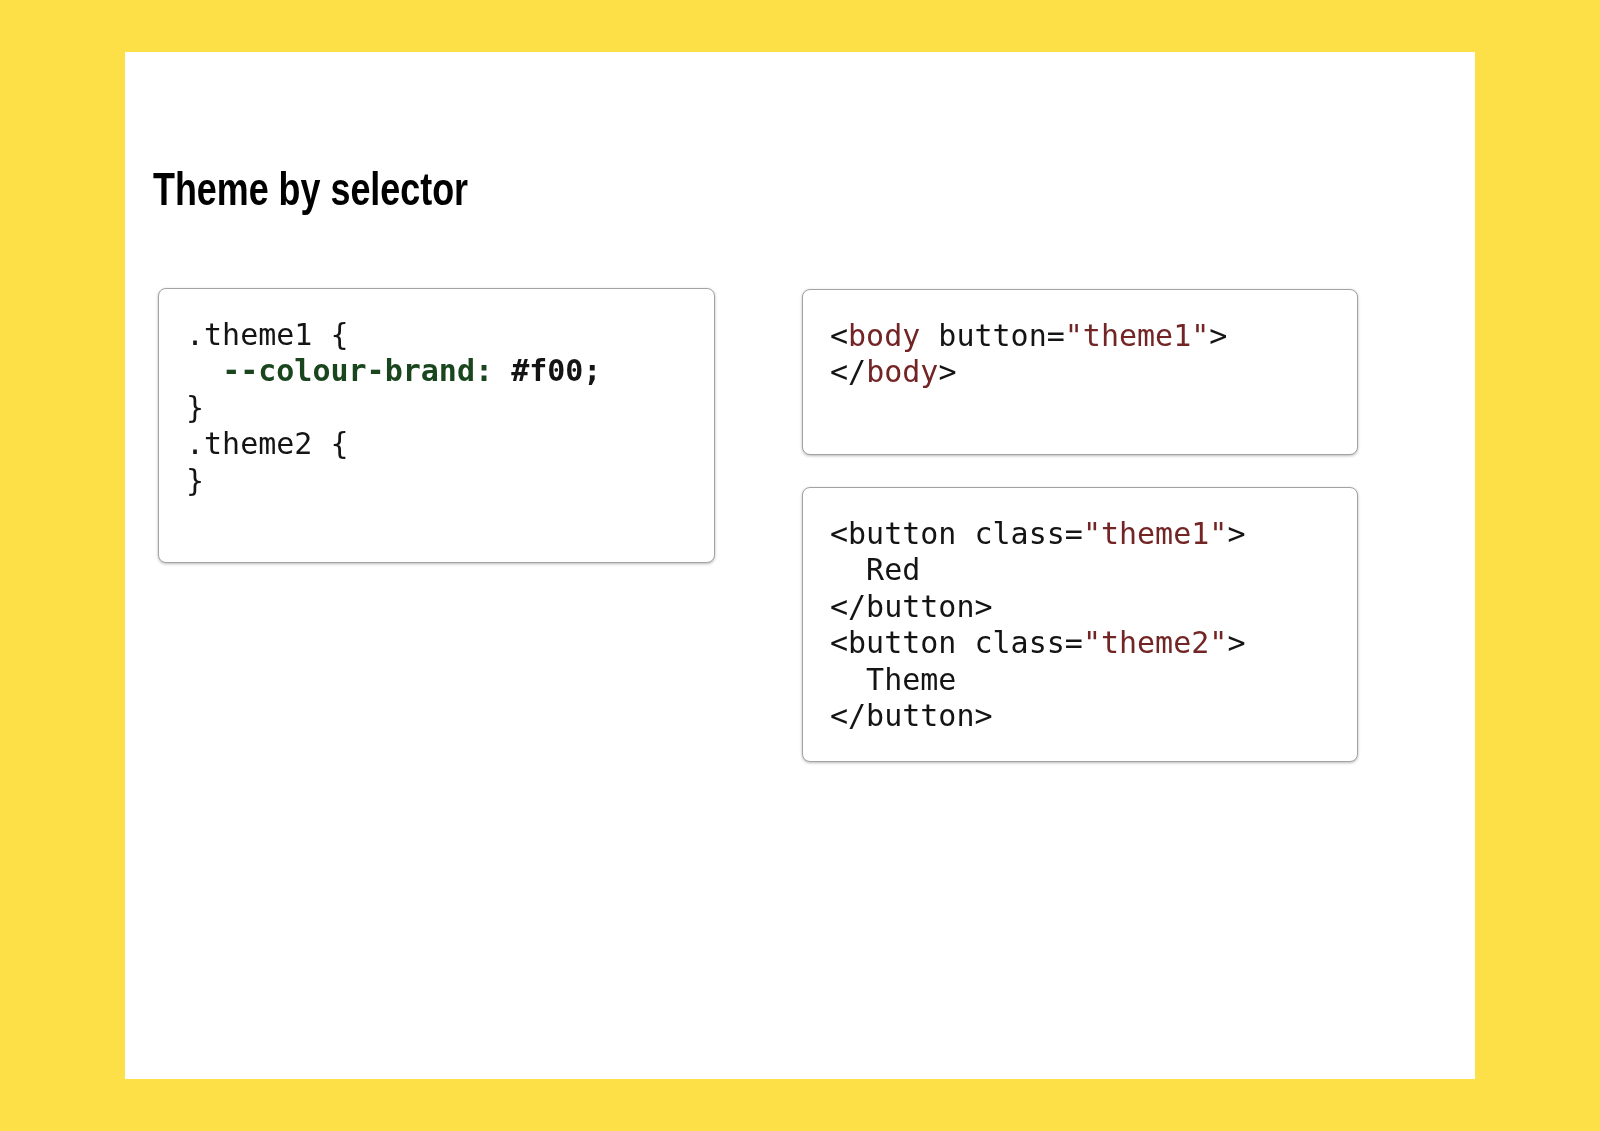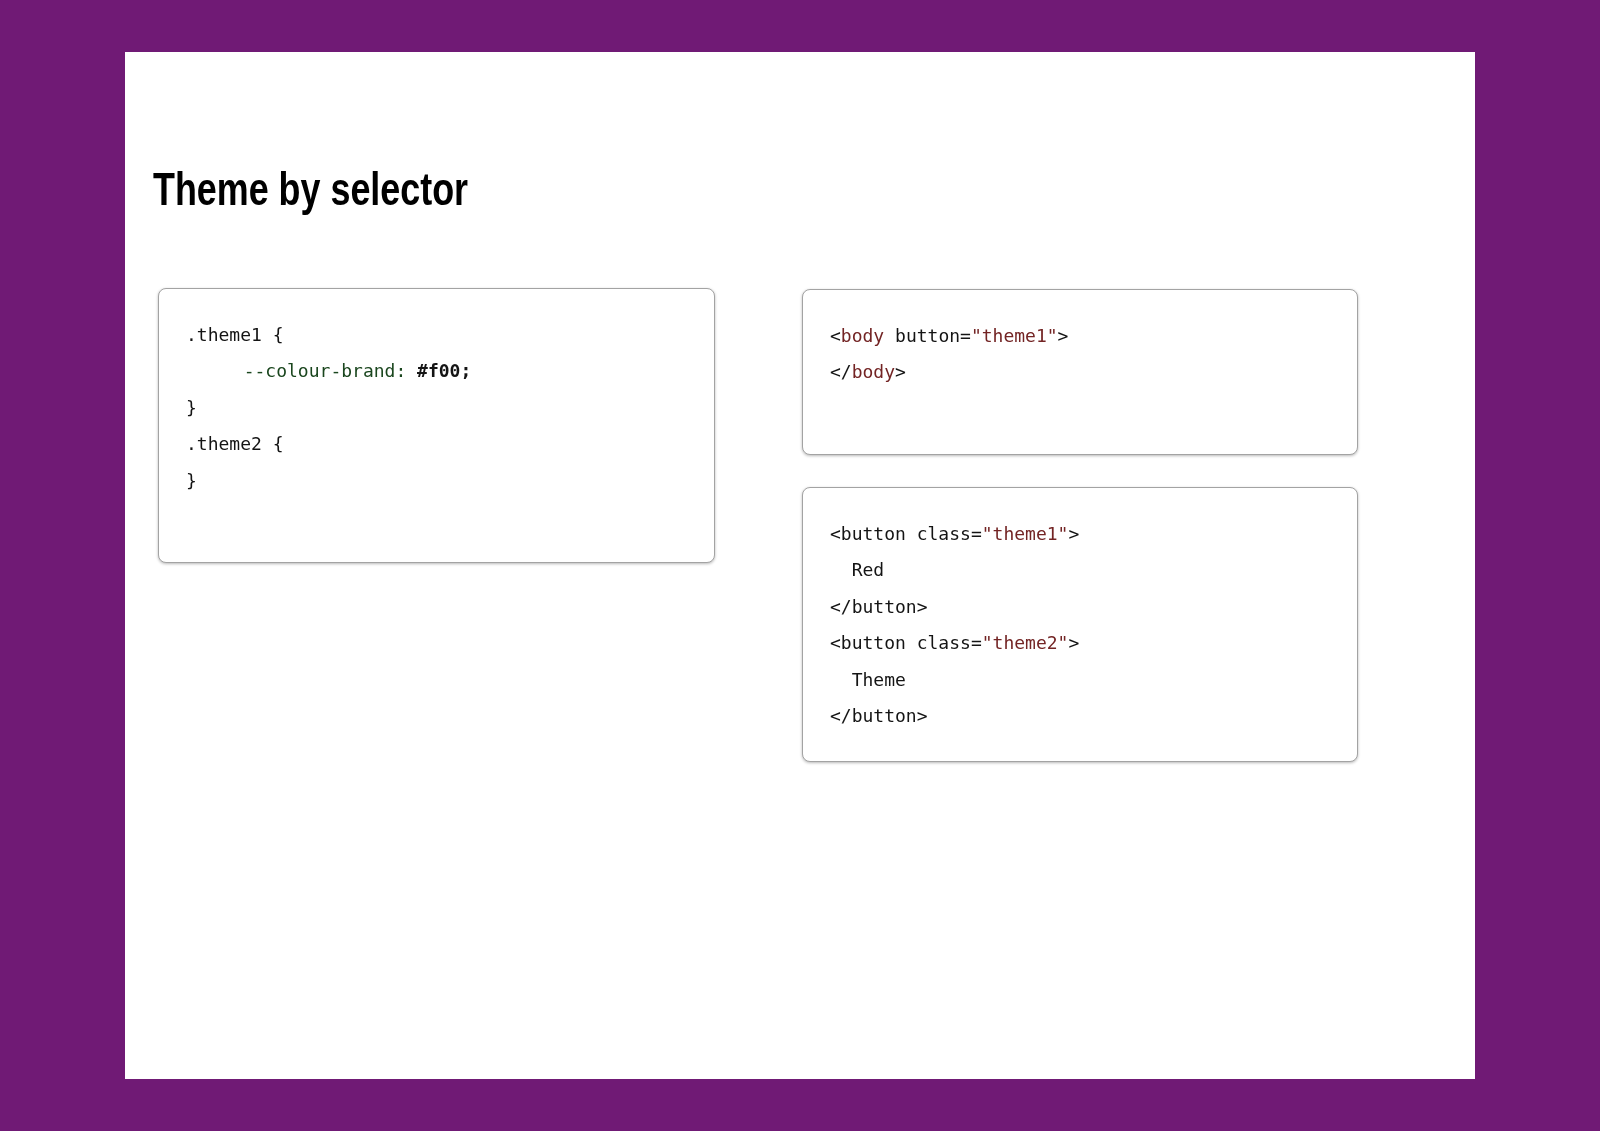--- a/index.html
+++ b/index.html
@@ -1,21 +1,21 @@
 <!DOCTYPE html>
 <html style="--c-plain: #141414; --c-red: #732424; --c-green: #1a461e;"><head>
 <meta charset="utf-8">
 <style>
   * { margin: 0; padding: 0; box-sizing: border-box; }
   html, body { background: #000; }
   .stage {
     position: relative;
     width: 1600px;
     height: 1131px;
-    background: #701a75;
+    background: #fde047;
     overflow: hidden;
     font-family: "Liberation Sans", sans-serif;
   }
   .slide {
     position: absolute;
     left: 125px;
     top: 52px;
     width: 1350px;
     height: 1027px;
     background: #ffffff;
@@ -33,32 +33,32 @@
     transform-origin: 0 0;
   }
   .code-box {
     position: absolute;
     background: #fff;
     border: 1px solid #a3a3a3;
     border-radius: 8px;
     box-shadow: 0 1px 3px rgba(0,0,0,0.28);
     padding: 28px 27px;
     font-family: "DejaVu Sans Mono", "Liberation Mono", monospace;
-    font-size: 18px;
+    font-size: 30px;
     line-height: 36.4px;
     color: var(--c-plain, #141414);
     overflow: hidden;
   }
   .box-css          { left: 33px;  top: 236px; width: 557px; height: 275px; }
   .box-html-body    { left: 677px; top: 237px; width: 556px; height: 166px; }
   .box-html-buttons { left: 677px; top: 435px; width: 556px; height: 275px; }
   .code-line { white-space: pre; }
   .seg-plain      { color: var(--c-plain, #141414); }
   .seg-red        { color: var(--c-red, #732424); }
-  .seg-green-bold { color: var(--c-green, #1a461e); font-weight: normal; margin-left: 36px; }
+  .seg-green-bold { color: var(--c-green, #1a461e); font-weight: bold; }
   .seg-bold       { color: var(--c-plain, #141414); font-weight: bold; }
 </style>
 </head>
 <body>
 
 <div class="stage">
   <div class="slide">
     <h1 class="slide-title">Theme by selector</h1>
 
     <div class="code-box box-css">

